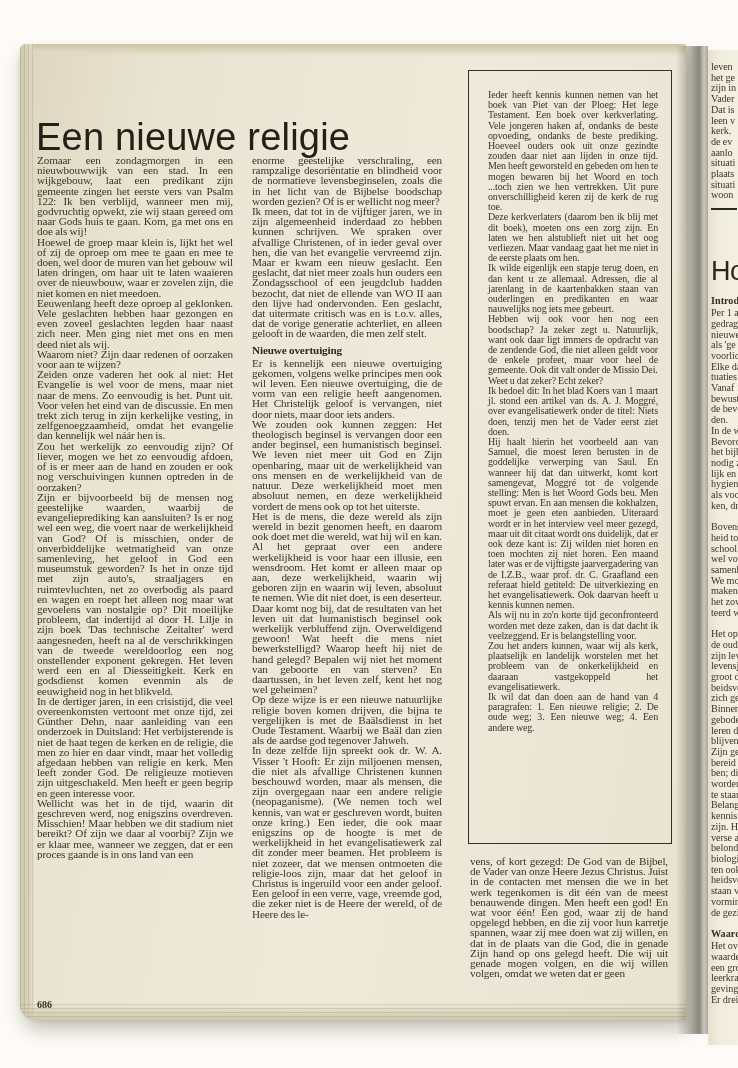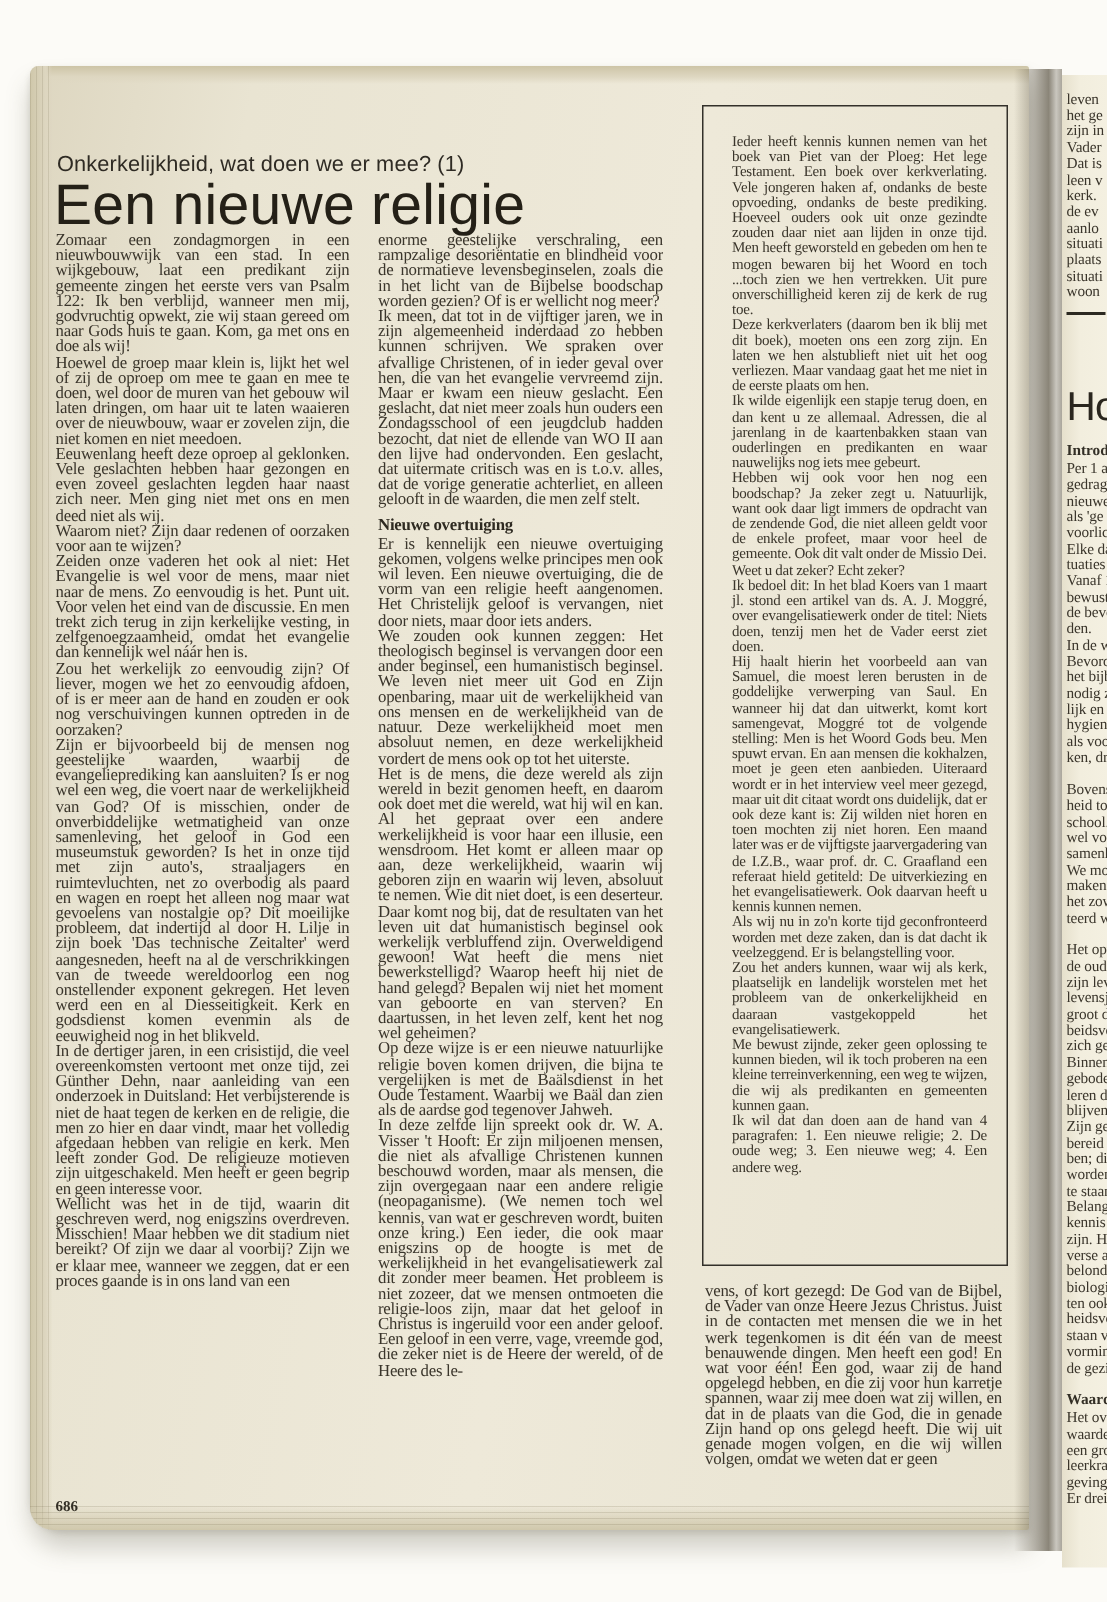--- a/index.html
+++ b/index.html
@@ -106,21 +106,20 @@
 <body>
 
 <div class="scan">
 
   <div class="page-left">
     <div class="edge-top"></div>
     <div class="edge-left"></div>
     <div class="edge-bottom"></div>
   </div>
 
-  <div class="kicker">Onkerkelijkheid, wat doen we er mee? (1)</div>
   <h1 class="title">Een nieuwe religie</h1>
 
   <div class="col col1">
       <p>Zomaar een zondagmorgen in een nieuwbouwwijk van een stad. In een wijkgebouw, laat een predikant zijn gemeente zingen het eerste vers van Psalm 122: Ik ben verblijd, wanneer men mij, godvruchtig opwekt, zie wij staan gereed om naar Gods huis te gaan. Kom, ga met ons en doe als wij!</p>
       <p>Hoewel de groep maar klein is, lijkt het wel of zij de oproep om mee te gaan en mee te doen, wel door de muren van het gebouw wil laten dringen, om haar uit te laten waaieren over de nieuwbouw, waar er zovelen zijn, die niet komen en niet meedoen.</p>
       <p>Eeuwenlang heeft deze oproep al geklonken. Vele geslachten hebben haar gezongen en even zoveel geslachten legden haar naast zich neer. Men ging niet met ons en men deed niet als wij.</p>
       <p>Waarom niet? Zijn daar redenen of oorzaken voor aan te wijzen?</p>
       <p>Zeiden onze vaderen het ook al niet: Het Evangelie is wel voor de mens, maar niet naar de mens. Zo eenvoudig is het. Punt uit. Voor velen het eind van de discussie. En men trekt zich terug in zijn kerkelijke vesting, in zelfgenoegzaamheid, omdat het evangelie dan kennelijk wel náár hen is.</p>
       <p>Zou het werkelijk zo eenvoudig zijn? Of liever, mogen we het zo eenvoudig afdoen, of is er meer aan de hand en zouden er ook nog verschuivingen kunnen optreden in de oorzaken?</p>
       <p>Zijn er bijvoorbeeld bij de mensen nog geestelijke waarden, waarbij de evangelieprediking kan aansluiten? Is er nog wel een weg, die voert naar de werkelijkheid van God? Of is misschien, onder de onverbiddelijke wetmatigheid van onze samenleving, het geloof in God een museumstuk geworden? Is het in onze tijd met zijn auto's, straaljagers en ruimtevluchten, net zo overbodig als paard en wagen en roept het alleen nog maar wat gevoelens van nostalgie op? Dit moeilijke probleem, dat indertijd al door H. Lilje in zijn boek 'Das technische Zeitalter' werd aangesneden, heeft na al de verschrikkingen van de tweede wereldoorlog een nog onstellender exponent gekregen. Het leven werd een en al Diesseitigkeit. Kerk en godsdienst komen evenmin als de eeuwigheid nog in het blikveld.</p>
@@ -147,21 +146,20 @@
     <div class="boxtext">
         <p>Ieder heeft kennis kunnen nemen van het boek van Piet van der Ploeg: Het lege Testament. Een boek over kerkverlating. Vele jongeren haken af, ondanks de beste opvoeding, ondanks de beste prediking. Hoeveel ouders ook uit onze gezindte zouden daar niet aan lijden in onze tijd. Men heeft geworsteld en gebeden om hen te mogen bewaren bij het Woord en toch ...toch zien we hen vertrekken. Uit pure onverschilligheid keren zij de kerk de rug toe.</p>
         <p>Deze kerkverlaters (daarom ben ik blij met dit boek), moeten ons een zorg zijn. En laten we hen alstublieft niet uit het oog verliezen. Maar vandaag gaat het me niet in de eerste plaats om hen.</p>
         <p>Ik wilde eigenlijk een stapje terug doen, en dan kent u ze allemaal. Adressen, die al jarenlang in de kaartenbakken staan van ouderlingen en predikanten en waar nauwelijks nog iets mee gebeurt.</p>
         <p>Hebben wij ook voor hen nog een boodschap? Ja zeker zegt u. Natuurlijk, want ook daar ligt immers de opdracht van de zendende God, die niet alleen geldt voor de enkele profeet, maar voor heel de gemeente. Ook dit valt onder de Missio Dei.</p>
         <p>Weet u dat zeker? Echt zeker?</p>
         <p>Ik bedoel dit: In het blad Koers van 1 maart jl. stond een artikel van ds. A. J. Moggré, over evangelisatiewerk onder de titel: Niets doen, tenzij men het de Vader eerst ziet doen.</p>
         <p>Hij haalt hierin het voorbeeld aan van Samuel, die moest leren berusten in de goddelijke verwerping van Saul. En wanneer hij dat dan uitwerkt, komt kort samengevat, Moggré tot de volgende stelling: Men is het Woord Gods beu. Men spuwt ervan. En aan mensen die kokhalzen, moet je geen eten aanbieden. Uiteraard wordt er in het interview veel meer gezegd, maar uit dit citaat wordt ons duidelijk, dat er ook deze kant is: Zij wilden niet horen en toen mochten zij niet horen. Een maand later was er de vijftigste jaarvergadering van de I.Z.B., waar prof. dr. C. Graafland een referaat hield getiteld: De uitverkiezing en het evangelisatiewerk. Ook daarvan heeft u kennis kunnen nemen.</p>
         <p>Als wij nu in zo'n korte tijd geconfronteerd worden met deze zaken, dan is dat dacht ik veelzeggend. Er is belangstelling voor.</p>
         <p>Zou het anders kunnen, waar wij als kerk, plaatselijk en landelijk worstelen met het probleem van de onkerkelijkheid en daaraan vastgekoppeld het evangelisatiewerk.</p>
-        <p>Me bewust zijnde, zeker geen oplossing te kunnen bieden, wil ik toch proberen na een kleine terreinverkenning, een weg te wijzen, die wij als predikanten en gemeenten kunnen gaan.</p>
         <p>Ik wil dat dan doen aan de hand van 4 paragrafen: 1. Een nieuwe religie; 2. De oude weg; 3. Een nieuwe weg; 4. Een andere weg.</p>
       </div>
   </div>
 
   <div class="col col3cont">
       <p>vens, of kort gezegd: De God van de Bijbel, de Vader van onze Heere Jezus Christus. Juist in de contacten met mensen die we in het werk tegenkomen is dit één van de meest benauwende dingen. Men heeft een god! En wat voor één! Een god, waar zij de hand opgelegd hebben, en die zij voor hun karretje spannen, waar zij mee doen wat zij willen, en dat in de plaats van die God, die in genade Zijn hand op ons gelegd heeft. Die wij uit genade mogen volgen, en die wij willen volgen, omdat we weten dat er geen</p>
     </div>
 
   <div class="pagenum">686</div>
 

